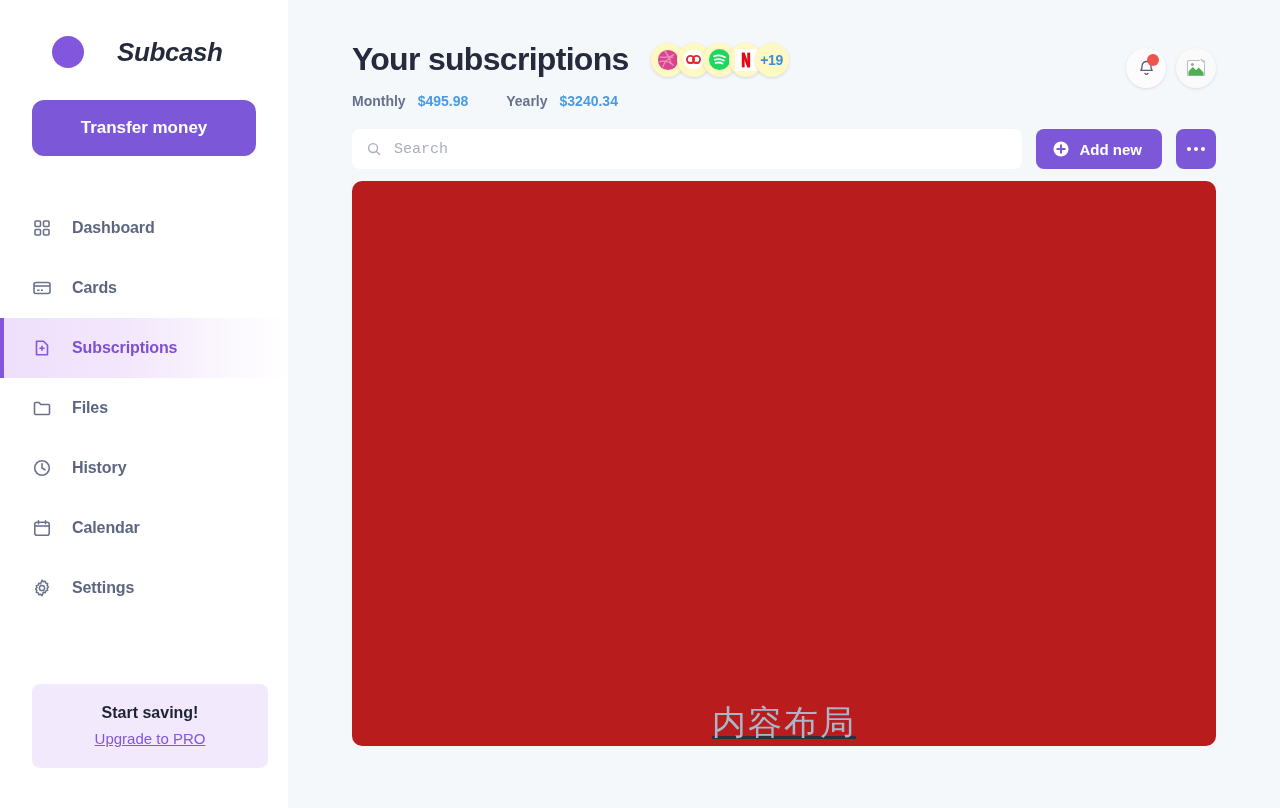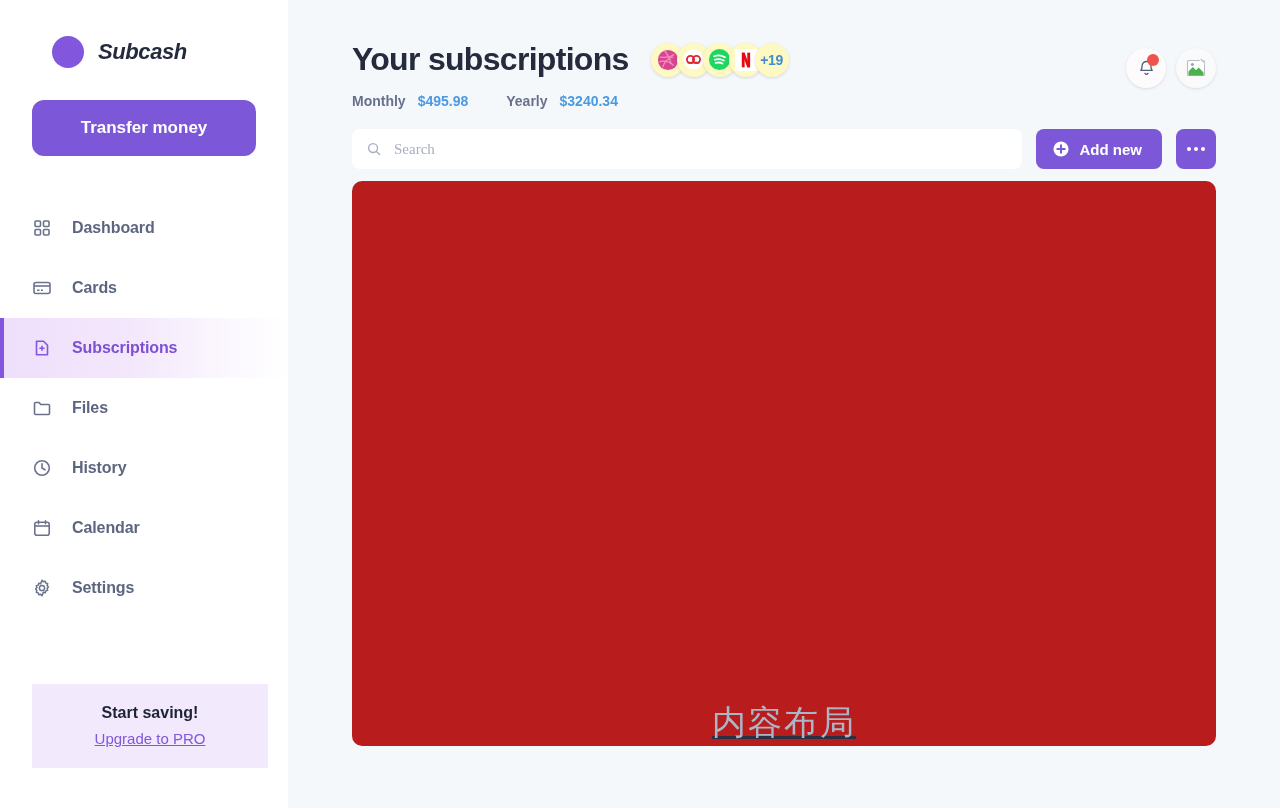--- a/index.html
+++ b/index.html
@@ -42,25 +42,26 @@
     height: 42px;
   }
   .brand-dot {
     width: 32px;
     height: 32px;
     border-radius: 50%;
     background: #8257dd;
     flex: none;
   }
   .brand-name {
-    font-size: 22px;
+    font-size: 26px;
     font-weight: 700;
     font-style: italic;
     letter-spacing: -0.4px;
     color: #252a3d;
+    margin-left: 19px;
   }
 
   .transfer-btn {
     margin: 48px 32px 0 32px;
     height: 56px;
     border: none;
     border-radius: 12px;
     background: #7c58d8;
     color: #ffffff;
     font-family: "Liberation Sans", sans-serif;
@@ -112,21 +113,21 @@
     left: 0; top: 0; bottom: 0;
     width: 4px;
     background: #8257dd;
   }
   .nav-item.active .nav-label { color: #7c4fd4; }
   .nav-item.active .nav-ico { color: #8257dd; }
 
   .promo {
     margin: auto 20px 40px 32px;
     background: #f2e9fd;
-    border-radius: 0;
+    border-radius: 8px;
     padding: 20px 24px;
     text-align: center;
   }
   .promo-title {
     font-size: 16px;
     font-weight: 700;
     color: #1e2235;
     margin-bottom: 8px;
   }
   .promo-link {
@@ -260,21 +261,21 @@
     align-items: center;
     padding: 0 14px;
     gap: 12px;
   }
   .search-wrap svg { flex: none; }
   .search-input {
     flex: 1;
     border: none;
     outline: none;
     background: transparent;
-    font-family: Liberation Serif, serif;
+    font-family: Liberation Mono, monospace;
     font-size: 15px;
     color: #be185d;
     height: 100%;
   }
   .search-input::placeholder { color: #a9afc0; }
 
   .add-btn {
     height: 40px;
     padding: 0 20px 0 16px;
     border: none;

